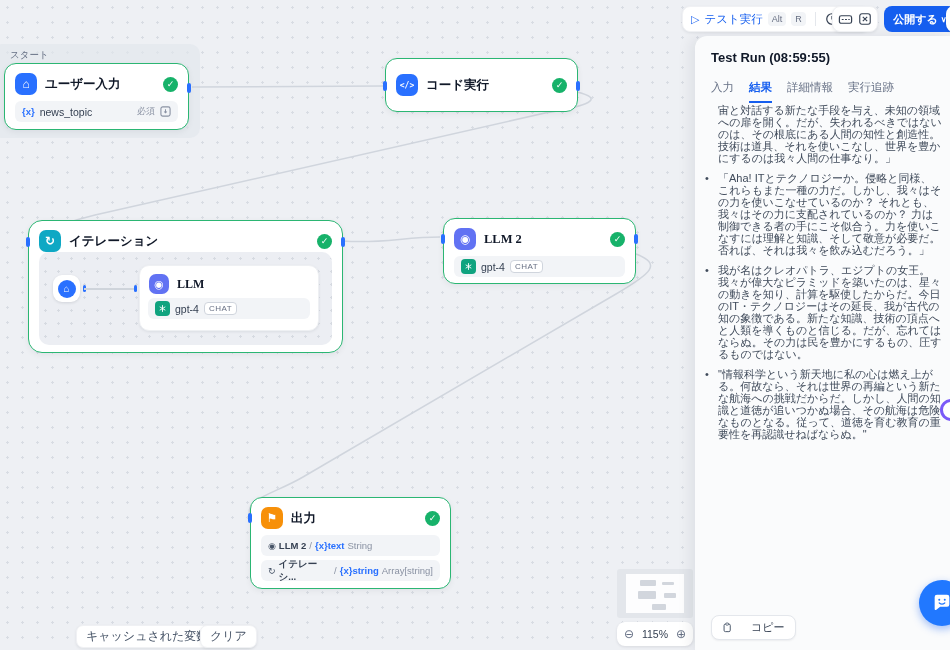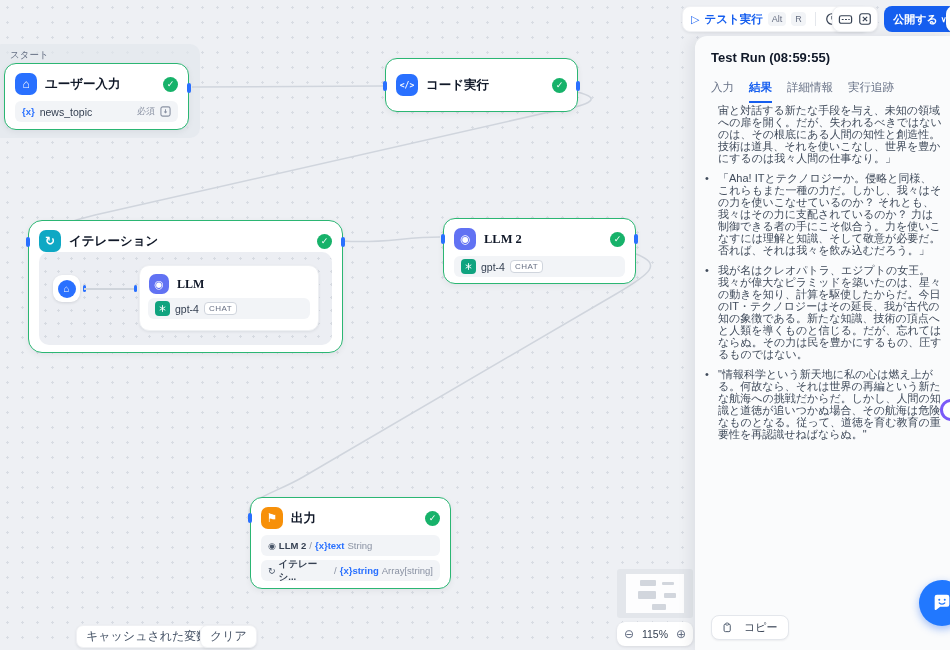--- a/index.html
+++ b/index.html
@@ -51,21 +51,21 @@
   .mini-handle { position:absolute; width:3px; height:7px; background:#2970ff; border-radius:2px; top:33px; }
   #iter-llm-card { position:absolute; left:100px; top:13px; width:180px; height:66px; background:#fff;
                    border:1px solid #eef0f3; border-radius:10px; box-shadow:0 1px 3px rgba(16,24,40,.08); }
   #iter-llm-card .nicon { width:20px; height:20px; font-size:11px; }
 
   
   .tb-group { position:absolute; top:6px; height:26px; background:#fff; border:1px solid #f0f1f4;
               border-radius:8px; box-shadow:0 1px 3px rgba(16,24,40,.08); display:flex;
               align-items:center; z-index:5; }
   #tb-run { left:682px; padding:0 8px; gap:5px; }
-  #tb-run .runlbl { color:#155eef; font-size:11.5px; font-weight:bold; }
+  #tb-run .runlbl { color:#155eef; font-size:11.5px; font-weight:normal; }
   .kbd { background:#f2f4f7; border-radius:4px; color:#676f83; font-size:9px; padding:2px 4px; }
   .tb-divider { width:1px; height:14px; background:#e4e7ec; margin:0 4px; }
   .tb-ic { width:15px; height:15px; color:#354052; display:flex; align-items:center; justify-content:center; }
   #tb-tools { left:832px; width:46px; justify-content:space-evenly; }
   #btn-publish { position:absolute; left:884px; top:6px; height:26px; width:72px; background:#155eef;
                  border-radius:8px; color:#fff; font-size:11px; font-weight:bold; display:flex;
                  align-items:center; justify-content:center; gap:3px; z-index:5; border:none; }
   #tb-sliver { position:absolute; left:946px; top:6px; width:8px; height:26px; background:#fff;
                border-radius:8px 0 0 8px; box-shadow:0 1px 3px rgba(16,24,40,.12); z-index:5; }
 
@@ -75,21 +75,21 @@
   #panel-title { position:absolute; left:16px; top:14px; font-size:13px; font-weight:bold; }
   #panel-tabs { position:absolute; left:16px; top:44px; display:flex; gap:15px; font-size:11.5px; color:#667085; }
   #panel-tabs .tab { padding-bottom:6px; cursor:default; }
   #panel-tabs .tab.active { color:#155eef; font-weight:bold; border-bottom:2px solid #155eef; }
   #panel-content { position:absolute; left:10px; right:8px; top:68px; height:508px; overflow:hidden;
                    font-size:11px; line-height:12px; color:#3f4a5a; }
   #panel-content .para { position:relative; padding-left:13px; margin-bottom:8px; }
   #panel-content .para.b::before { content:"•"; position:absolute; left:0; top:0; color:#3f4a5a; }
   #btn-copy { position:absolute; left:16px; bottom:10px; height:25px; background:#fff; border:1px solid #e4e7ec;
               border-radius:8px; box-shadow:0 1px 2px rgba(16,24,40,.06); display:flex; align-items:center;
-              gap:11px; padding:0 10px; font-size:11px; color:#354052; }
+              gap:18px; padding:0 10px; font-size:11px; color:#354052; }
   #fab-chat { position:absolute; left:919px; top:580px; width:46px; height:46px; border-radius:50%;
               background:#2178ff; display:flex; align-items:center; justify-content:center; z-index:6;
               box-shadow:0 3px 8px rgba(21,94,239,.4); }
   #side-badge { position:absolute; left:940px; top:399px; width:22px; height:22px; border-radius:50%;
                 background:#fff; border:3px solid #7a5af8; z-index:6; }
 
   
   .pill-btn { position:absolute; height:23px; background:#fff; border:1px solid #f0f1f4; border-radius:7px;
               box-shadow:0 1px 3px rgba(16,24,40,.08); display:flex; align-items:center;
               padding:0 9px; font-size:12px; color:#475467; z-index:3; }

